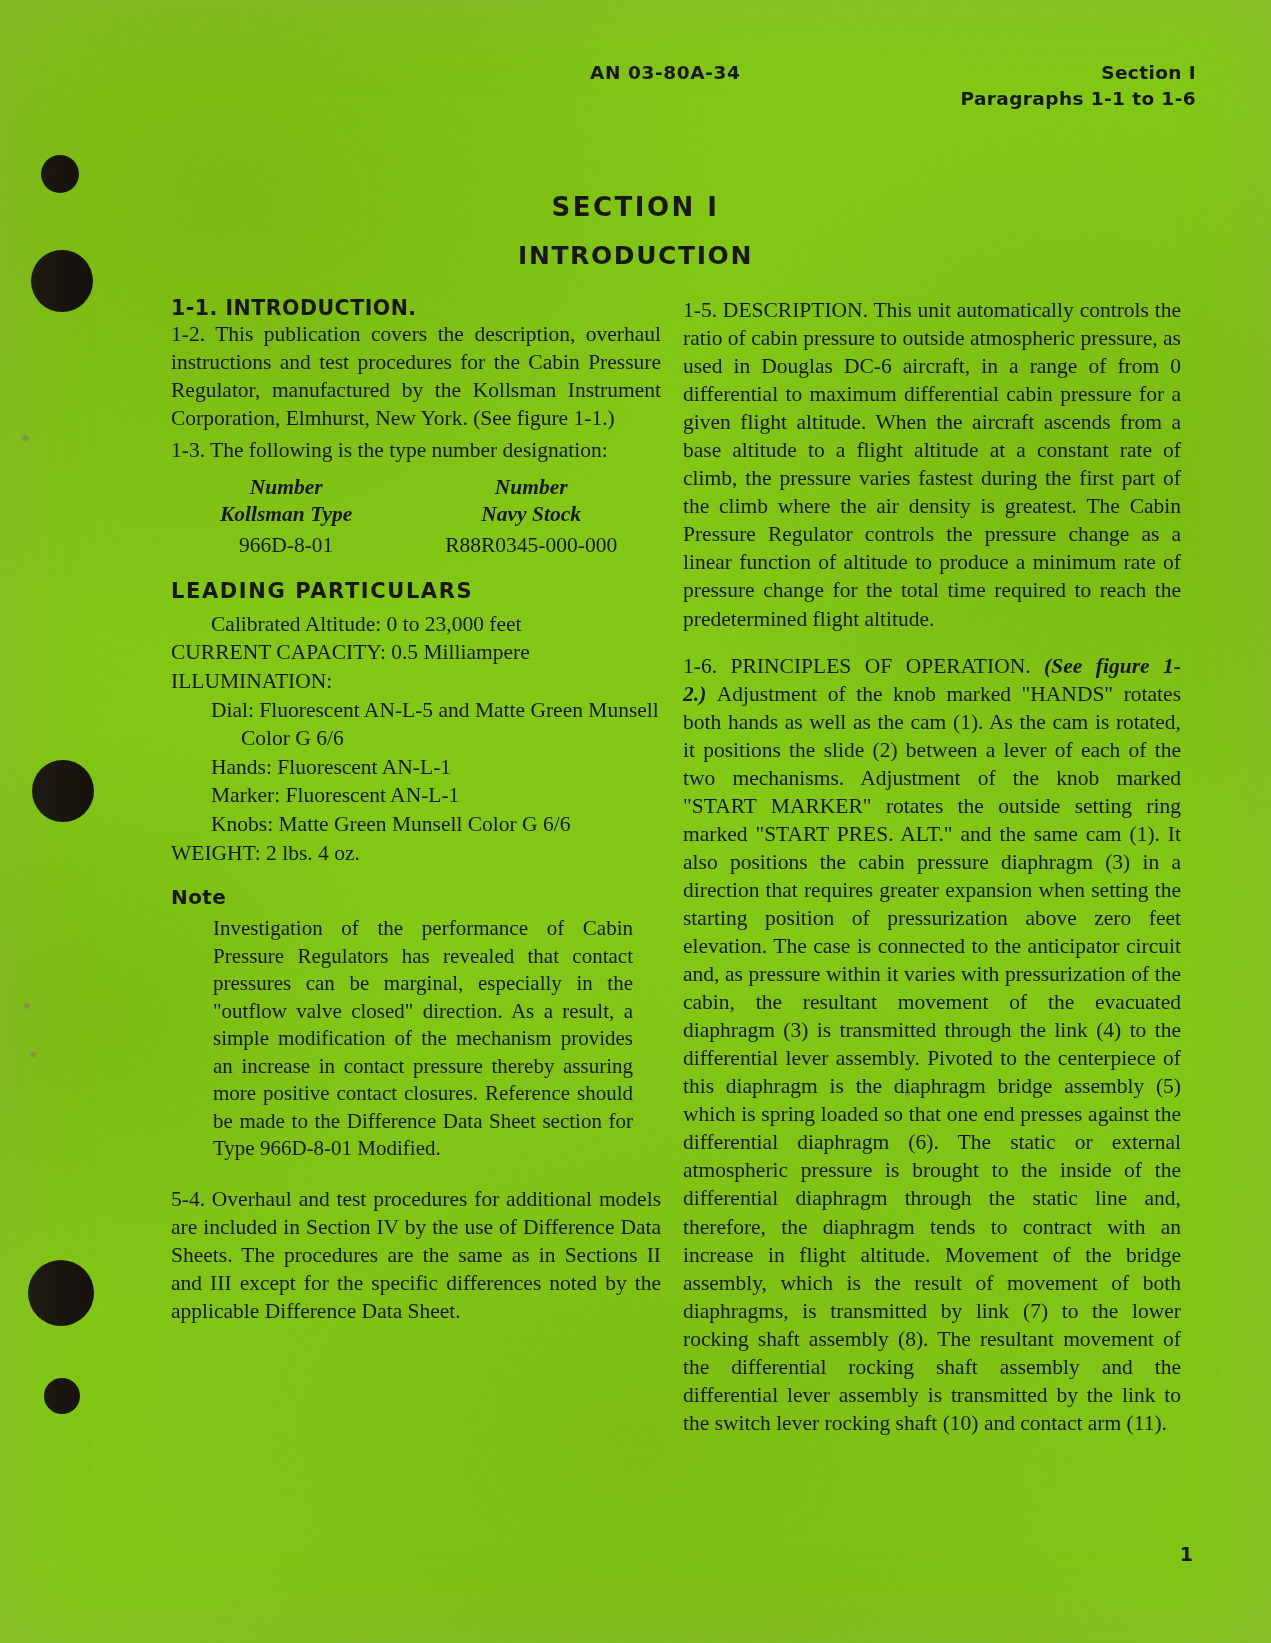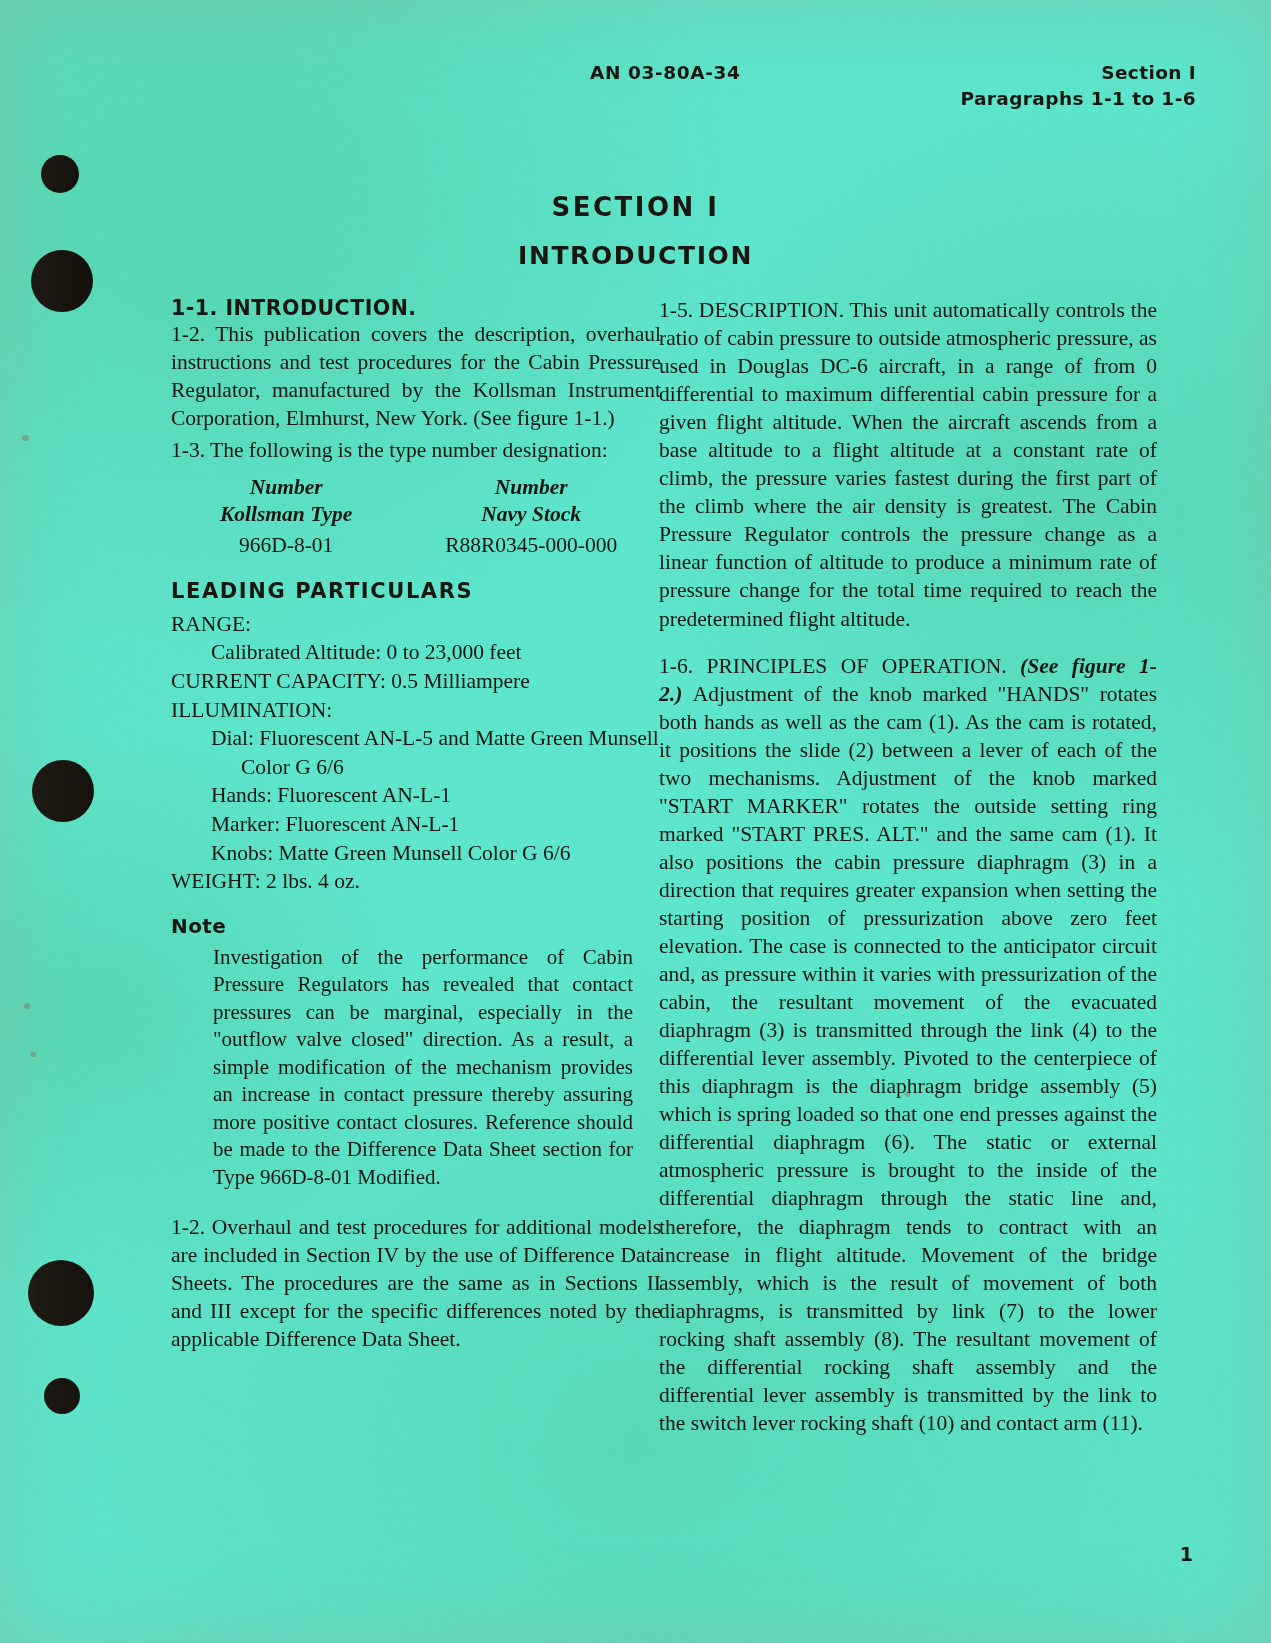--- a/index.html
+++ b/index.html
@@ -5,21 +5,21 @@
   html, body {
     margin: 0;
     padding: 0;
     background: #6b6b66;
   }
   .page {
     position: relative;
     width: 1271px;
     height: 1643px;
     margin: 0 auto;
-    background: #5eead4;
+    background: #84cc16;
     overflow: hidden;
     font-family: "Liberation Serif", "DejaVu Serif", serif;
     color: #1a1713;
   }
   
   .page::before {
     content: "";
     position: absolute;
     inset: 0;
     pointer-events: none;
@@ -117,21 +117,21 @@
     left: 155px;
     width: 1045px;
     z-index: 5;
   }
   .col {
     position: absolute;
     top: 0;
     width: 490px;
   }
   .col-left  { left: 16px; }
-  .col-right { left: 504px; width: 498px; }
+  .col-right { left: 528px; width: 498px; }
 
   p.body {
     margin: 0 0 0 0;
     font-size: 21.5px;
     line-height: 1.305;
     text-align: justify;
     text-justify: inter-word;
     hyphens: none;
   }
   p.gap { margin-top: 19px; }
@@ -269,36 +269,35 @@
         <tr>
           <td class="colA num">966D-8-01</td>
           <td class="colB num">R88R0345-000-000</td>
         </tr>
       </tbody>
         </table>
 
       <div class="lp-head">LEADING PARTICULARS</div>
 
       <ul class="plist">
-        <li>RANGE:</li>
         <li class="ind1">Calibrated Altitude: 0 to 23,000 feet</li>
         <li>CURRENT CAPACITY: 0.5 Milliampere</li>
         <li>ILLUMINATION:</li>
         <li class="ind1">Dial: Fluorescent AN-L-5 and Matte Green Munsell</li>
         <li class="wrap">Color G 6/6</li>
         <li class="ind1">Hands: Fluorescent AN-L-1</li>
         <li class="ind1">Marker: Fluorescent AN-L-1</li>
         <li class="ind1">Knobs: Matte Green Munsell Color G 6/6</li>
         <li>WEIGHT: 2 lbs. 4 oz.</li>
       </ul>
 
       <div class="note-head">Note</div>
       <p class="note-body">Investigation of the performance of Cabin Pressure Regulators has revealed that contact pressures can be marginal, especially in the "outflow valve closed" direction. As a result, a simple modification of the mechanism provides an increase in contact pressure thereby assuring more positive contact closures. Reference should be made to the Difference Data Sheet section for Type 966D-8-01 Modified.</p>
 
-      <p class="body gap" style="margin-top:22px;">1-2. Overhaul and test procedures for additional models are included in Section IV by the use of Difference Data Sheets. The procedures are the same as in Sections II and III except for the specific differences noted by the applicable Difference Data Sheet.</p>
+      <p class="body gap" style="margin-top:22px;">5-4. Overhaul and test procedures for additional models are included in Section IV by the use of Difference Data Sheets. The procedures are the same as in Sections II and III except for the specific differences noted by the applicable Difference Data Sheet.</p>
     </div>
 
     <div class="col col-right">
 
       <p class="body">1-5. DESCRIPTION. This unit automatically controls the ratio of cabin pressure to outside atmospheric pressure, as used in Douglas DC-6 aircraft, in a range of from 0 differential to maximum differential cabin pressure for a given flight altitude. When the aircraft ascends from a base altitude to a flight altitude at a constant rate of climb, the pressure varies fastest during the first part of the climb where the air density is greatest. The Cabin Pressure Regulator controls the pressure change as a linear function of altitude to produce a minimum rate of pressure change for the total time required to reach the predetermined flight altitude.</p>
 
       <p class="body gap">
         <span class="hd-inline">1-6. PRINCIPLES OF OPERATION.</span><span>&nbsp;</span><span style="font-style:italic; font-weight:700;">(See figure 1-2.)</span><span>&nbsp;</span><span>Adjustment of the knob marked "HANDS" rotates both hands as well as the cam (1). As the cam is rotated, it positions the slide (2) between a lever of each of the two mechanisms. Adjustment of the knob marked "START MARKER" rotates the outside setting ring marked "START PRES. ALT." and the same cam (1). It also positions the cabin pressure diaphragm (3) in a direction that requires greater expansion when setting the starting position of pressurization above zero feet elevation. The case is connected to the anticipator circuit and, as pressure within it varies with pressurization of the cabin, the resultant movement of the evacuated diaphragm (3) is transmitted through the link (4) to the differential lever assembly. Pivoted to the centerpiece of this diaphragm is the diaphragm bridge assembly (5) which is spring loaded so that one end presses against the differential diaphragm (6). The static or external atmospheric pressure is brought to the inside of the differential diaphragm through the static line and, therefore, the diaphragm tends to contract with an increase in flight altitude. Movement of the bridge assembly, which is the result of movement of both diaphragms, is transmitted by link (7) to the lower rocking shaft assembly (8). The resultant movement of the differential rocking shaft assembly and the differential lever assembly is transmitted by the link to the switch lever rocking shaft (10) and contact arm (11).</span>
       </p>
     </div>

